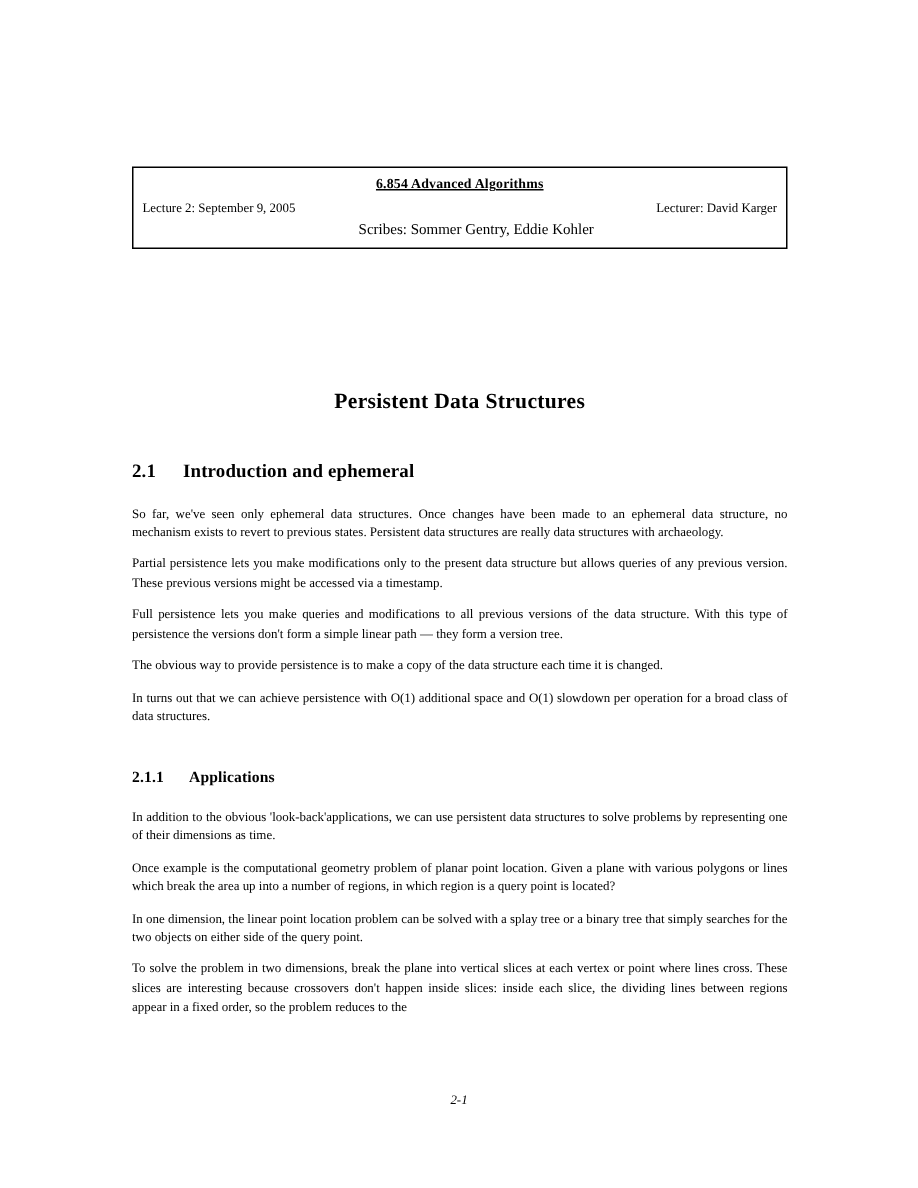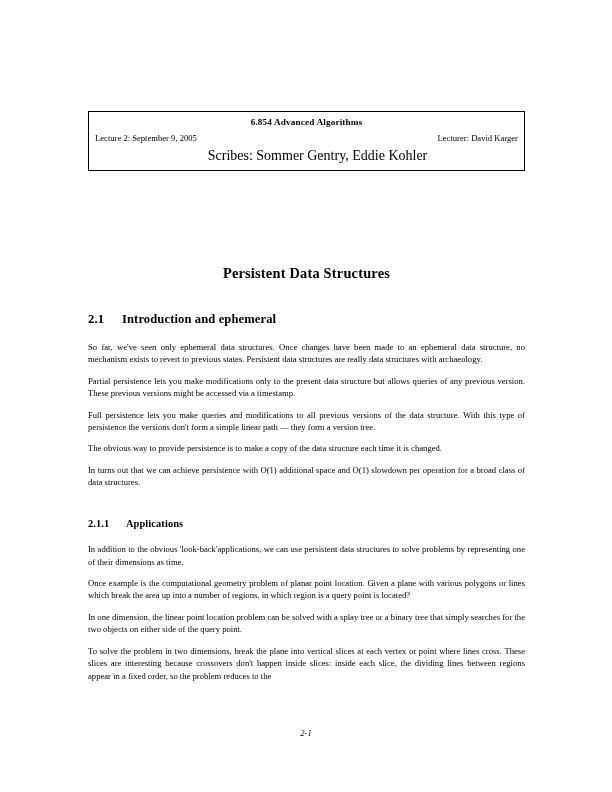--- a/index.html
+++ b/index.html
@@ -38,33 +38,34 @@
     box-sizing: border-box;
     width: 437px;
   }
   .course-title {
     text-align: center;
     font-weight: bold;
     font-size: 9.2px;
     letter-spacing: 0.15px;
     line-height: 1.35;
     margin-bottom: 5px;
+    text-decoration: underline;
   }
   .header-row {
     display: flex;
     justify-content: space-between;
     align-items: baseline;
     font-size: 8.6px;
     line-height: 1.3;
   }
   .header-row .lecture-date { white-space: nowrap; }
   .header-row .lecturer { white-space: nowrap; }
   .scribes {
     text-align: center;
-    font-size: 14px;
+    font-size: 10px;
     line-height: 1.3;
     margin-top: 2px;
     padding-left: 22px;
   }
 
   
   .doc-title {
     text-align: center;
     font-size: 14.4px;
     font-weight: bold;

